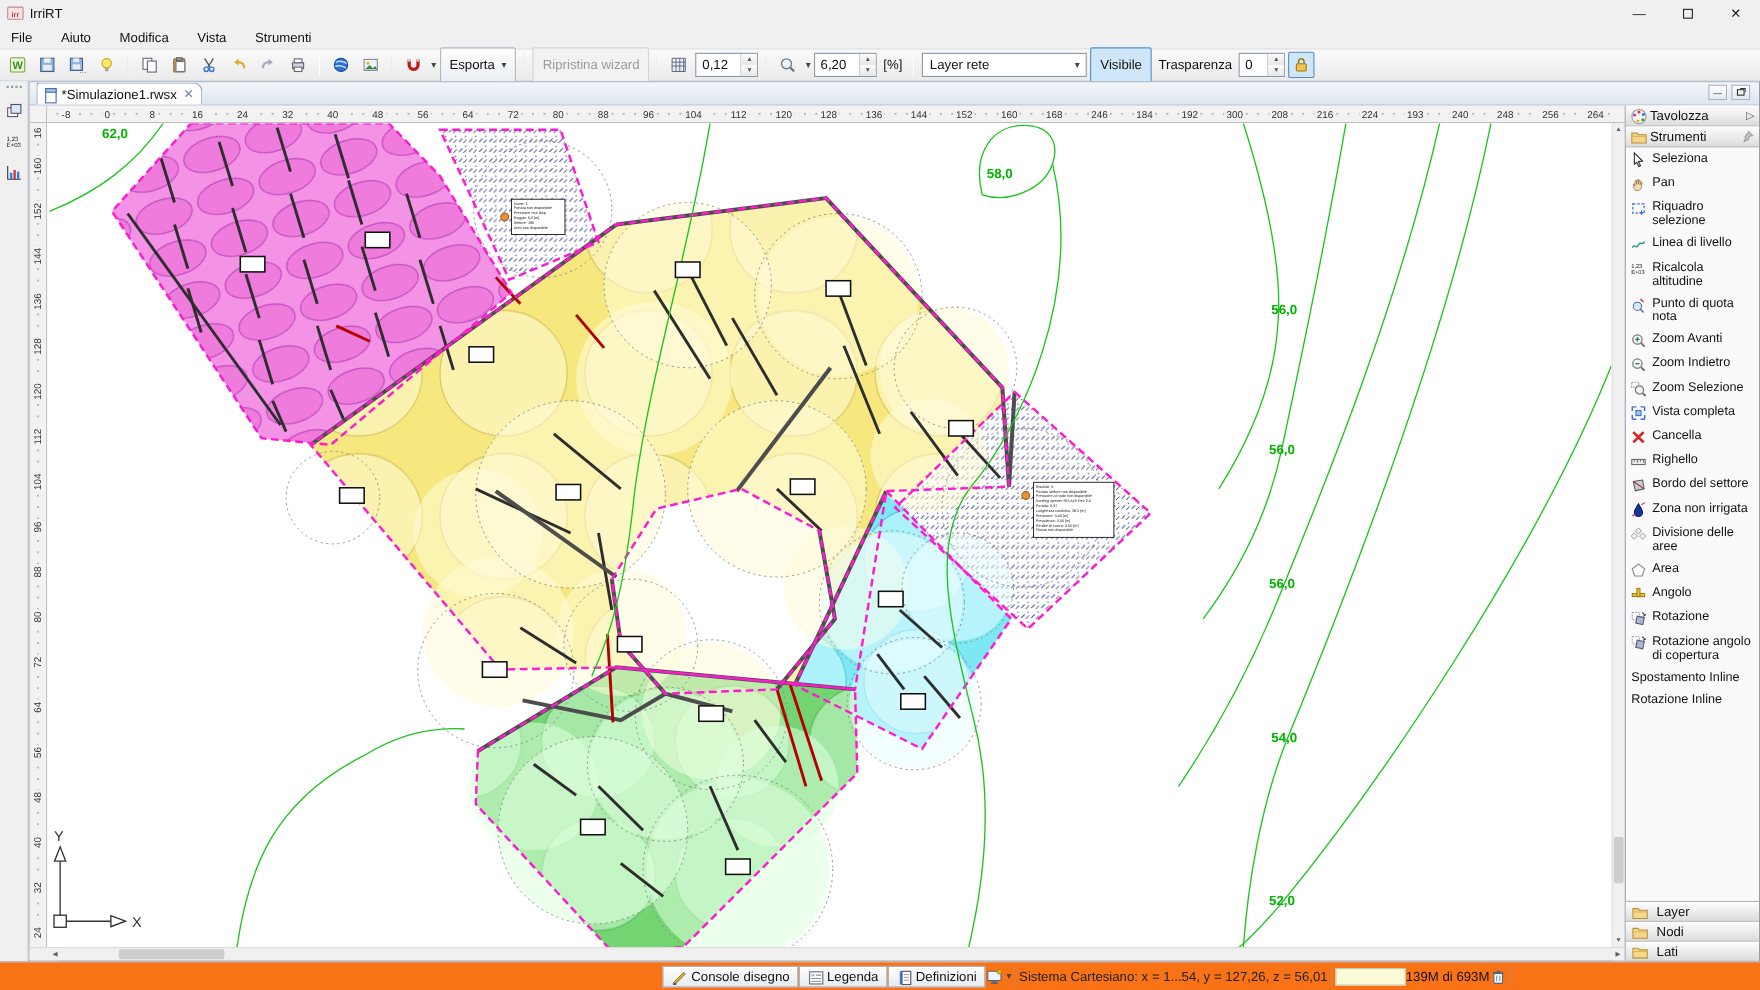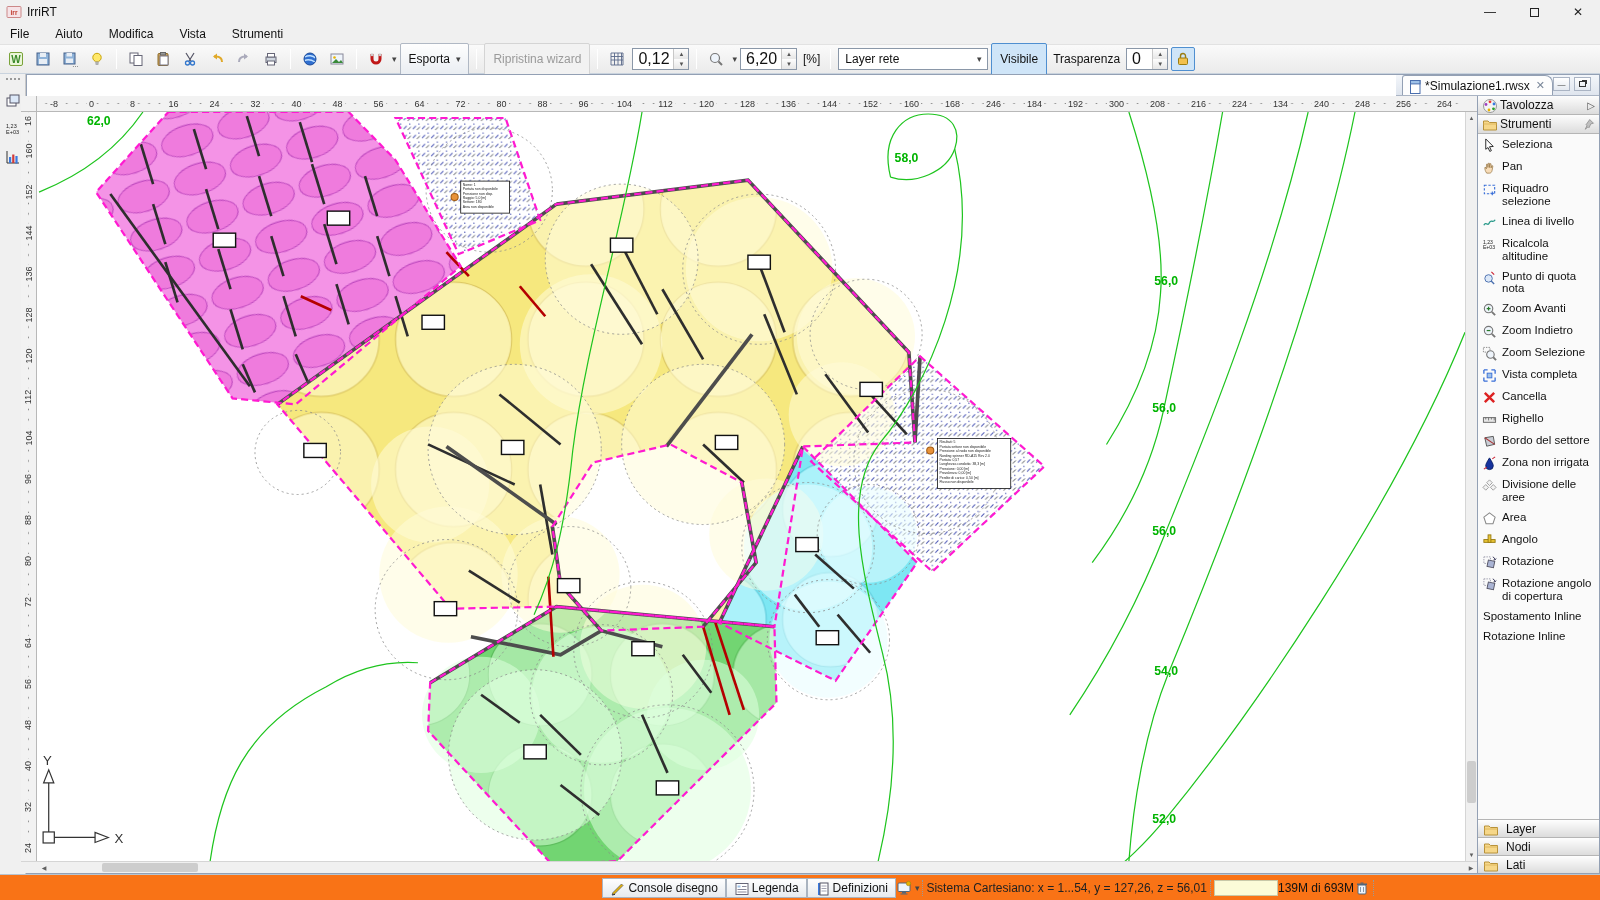--- a/index.html
+++ b/index.html
@@ -21,37 +21,37 @@
 
   
   .toolbar { height:30px; background:linear-gradient(#fafafa,#ebebeb); border-top:1px solid #e2e2e2; border-bottom:1px solid #c9d3de; display:flex; align-items:center; padding:0 4px; gap:3px; flex:0 0 auto; }
   .tbtn { width:24px; height:24px; display:flex; align-items:center; justify-content:center; border:1px solid transparent; border-radius:2px; }
   .tbtn svg, .ticon svg { width:16px; height:16px; display:block; }
   .tsep { width:1px; height:20px; background:#c8c8c8; margin:0 4px; border-right:1px solid #fff; }
   .caret { font-size:9px; color:#444; margin-left:1px; }
   .tbtn-text { height:33px; border:1px solid #b0b8c4; background:linear-gradient(#fefefe,#e9edf2); border-radius:2px; padding:0 8px; display:flex; align-items:center; gap:5px; font-size:12px;justify-content:center; }
   .tbtn-text.disabled { color:#9a9a9a; background:#f2f2f2; border-color:#d4d4d4; }
   .spin { display:flex; height:22px; border:1px solid #8a97a8; background:#fff; }
-  .spin .val { width:40px; display:flex; align-items:center; padding-left:5px; font-size:16px; }
+  .spin .val { width:40px; display:flex; align-items:center; padding-left:5px; font-size:12px; }
   .spin .arrows { width:15px; display:flex; flex-direction:column; border-left:1px solid #c8c8c8; }
   .spin .arrows div { flex:1; display:flex; align-items:center; justify-content:center; font-size:6px; color:#555; background:linear-gradient(#fdfdfd,#e6e6e6); }
   .combo { height:22px; border:1px solid #8a97a8; background:#fff; display:flex; align-items:center; font-size:12px; }
   .combo .cval { padding:0 6px; flex:1; }
   .combo .cbtn { width:16px; height:100%; display:flex; align-items:center; justify-content:center; font-size:9px; color:#444; }
   .toggled { background:#cfe5f8 !important; border-color:#4f8fd0 !important; }
   .lbl { font-size:12px; margin:0 3px; }
 
   
   .main { flex:1; display:flex; min-height:0; background:#f0f0f0; }
   .leftstrip { width:26px; border-right:1px solid #c9c9c9; display:flex; flex-direction:column; align-items:center; padding-top:4px; gap:8px; }
   .grip { width:14px; height:5px; border-top:2px dotted #9a9a9a; }
   .stripbtn { width:20px; height:20px; display:flex; align-items:center; justify-content:center; }
   .stripbtn svg { width:16px; height:16px; }
 
-  .docwrap { flex:1; display:flex; flex-direction:column; min-width:0; border:1px solid #93a0b4; background:#fff;align-items:flex-end; }
+  .docwrap { flex:1; display:flex; flex-direction:column; min-width:0; border:1px solid #93a0b4; background:#fff; }
   
   .tabrow { height:21px; background:linear-gradient(#f3f6fa,#dfe5ee); display:flex; align-items:flex-end; border-bottom:1px solid #aab4c4; flex:0 0 auto; }
   .tab { height:20px; background:#fdfdfd; border:1px solid #93a0b4; border-bottom:none; border-radius:3px 8px 0 0; display:flex; align-items:center; gap:4px; padding:0 7px 0 5px; margin-left:6px; font-size:12px; }
   .tab .ticon { width:13px; height:13px; }
   .tab .close { color:#7a8799; font-size:11px; margin-left:2px; }
   .tabrow .spacer { flex:1; }
   .mdibtns { display:flex; gap:4px; margin:0 8px 4px 0; }
   .mdibtn { width:17px; height:14px; border:1px solid #aab4c4; background:linear-gradient(#fff,#e4e9f0); display:flex; align-items:center; justify-content:center; font-size:8px; color:#333; }
   .mdibtn .rbox { width:7px; height:6px; border:1px solid #333; box-shadow:2px -2px 0 -1px #333; }
 
@@ -427,21 +427,21 @@
                 <div class="cell">
                   <span>208</span>
                 </div>
                 <div class="cell">
                   <span>216</span>
                 </div>
                 <div class="cell">
                   <span>224</span>
                 </div>
                 <div class="cell">
-                  <span>134</span>
+                  <span>193</span>
                 </div>
                 <div class="cell">
                   <span>240</span>
                 </div>
                 <div class="cell">
                   <span>248</span>
                 </div>
                 <div class="cell">
                   <span>256</span>
                 </div>

